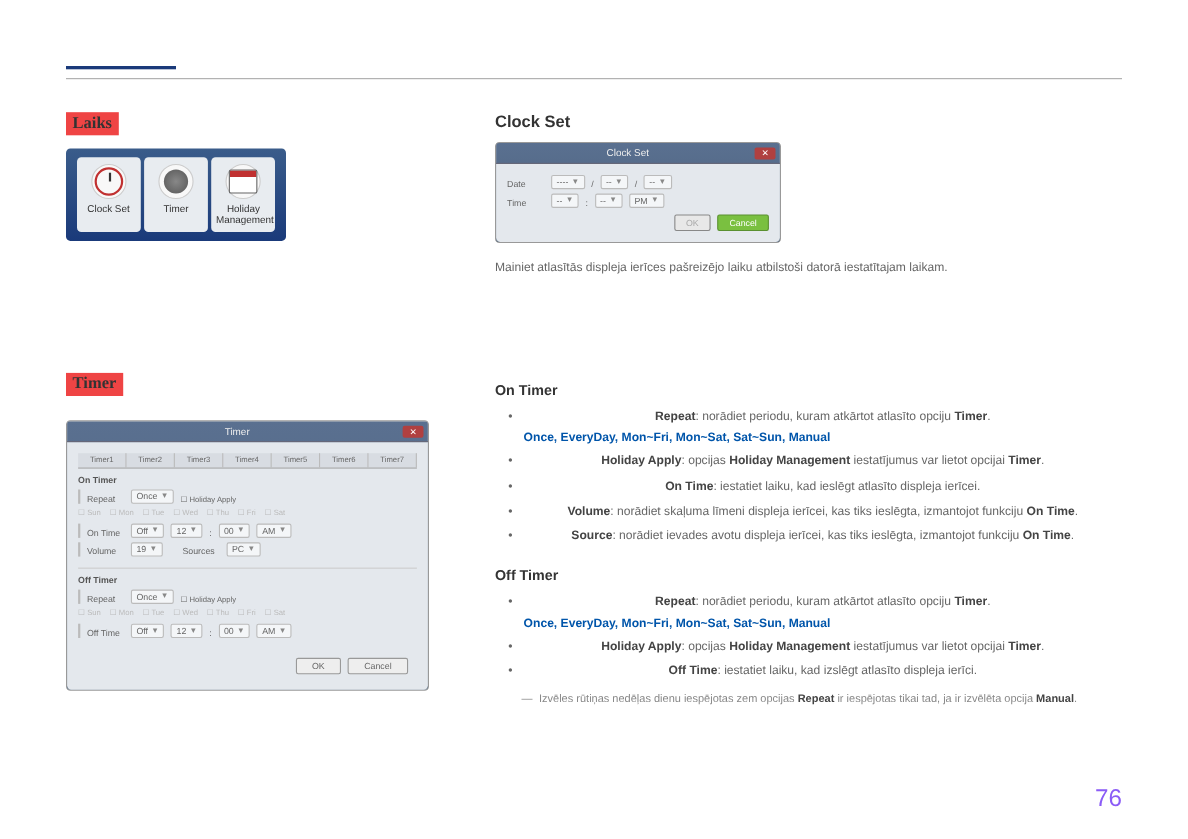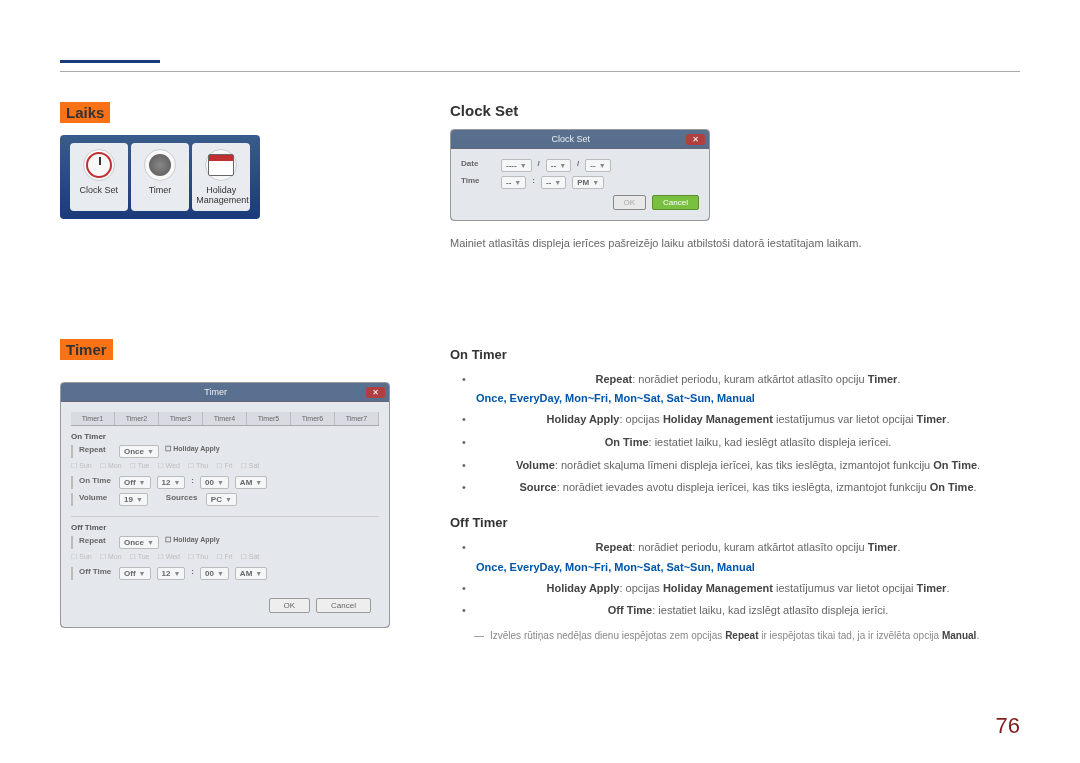--- a/index.html
+++ b/index.html
@@ -3,35 +3,35 @@
 <meta charset="utf-8">
 <style>
 * { box-sizing: border-box; margin: 0; padding: 0; }
 body { font-family: Arial, sans-serif; background: white; width: 1080px; height: 763px; position: relative; }
 .page { padding: 60px 60px 30px 60px; }
 .header-line { width: 100px; height: 3px; background: #1a3a7a; margin-bottom: 8px; }
 .header-rule { border-top: 1px solid #aaa; margin-bottom: 30px; }
 .columns { display: flex; gap: 60px; }
 .left-col { width: 330px; }
 .right-col { flex: 1; }
-h3.highlight { background: #f97316; display: inline-block; padding: 2px 6px; font-weight: bold; font-size: 15px; color: #333; margin-bottom: 12px; }
+h3.highlight { background: #ef4444; display: inline-block; padding: 2px 6px; font-weight: bold; font-size: 15px; color: #333; margin-bottom: 12px; font-family: Liberation Serif, serif; }
 h4.section { font-weight: bold; font-size: 15px; color: #333; margin-bottom: 10px; }
 h5.subsection { font-weight: bold; font-size: 13px; color: #333; margin-bottom: 8px; margin-top: 18px; }
 .icon-tray { background: linear-gradient(#3a5c8a, #1a3a7a); border-radius: 4px; padding: 8px; display: flex; justify-content: space-around; width: 200px; margin-bottom: 30px; }
 .tray-item { background: #e8ecf0; border-radius: 4px; padding: 6px 4px; width: 58px; text-align: center; font-size: 9px; color: #333; }
 .tray-icon { width: 32px; height: 32px; margin: 0 auto 4px; border-radius: 50%; background: #f8f8f8; border: 1px solid #ccc; position: relative; display: flex; align-items: center; justify-content: center; }
 .clock-face { width: 26px; height: 26px; border: 2px solid #c03030; border-radius: 50%; position: relative; }
 .clock-face::after { content: ''; position: absolute; width: 2px; height: 8px; background: #333; top: 3px; left: 11px; }
 .timer-icon-inner { width: 22px; height: 22px; border-radius: 50%; background: radial-gradient(#888, #555); }
 .cal-icon { width: 26px; height: 22px; background: linear-gradient(#c03030 30%, #fff 30%); border: 1px solid #666; border-radius: 2px; }
 .dialog { background: linear-gradient(#5a7090, #48607a); border-radius: 4px; border: 1px solid #999; font-size: 9px; color: #ddd; }
 .dialog-title { text-align: center; padding: 4px; font-size: 9px; color: #eee; border-bottom: 1px solid #667; }
 .dialog-close { float: right; background: #b04040; color: white; padding: 1px 6px; border-radius: 2px; font-size: 8px; }
 .dialog-body { background: #e4e8ed; padding: 10px; color: #666; border-radius: 0 0 4px 4px; }
-.dialog-row { display: flex; align-items: flex-start; gap: 6px; margin-bottom: 4px; font-size: 8px; font-weight: bold; }
+.dialog-row { display: flex; align-items: flex-end; gap: 6px; margin-bottom: 4px; font-size: 8px; }
 .dialog-row label { width: 34px; }
 .sel { background: #f4f6f8; border: 1px solid #bbb; padding: 1px 4px; font-size: 8px; border-radius: 2px; display: inline-flex; align-items: center; min-width: 24px; justify-content: space-between; }
 .sel .arrow { font-size: 7px; color: #888; margin-left: 3px; }
 .btn-row { display: flex; justify-content: flex-end; gap: 6px; margin-top: 6px; }
 .btn { padding: 2px 10px; font-size: 8px; border-radius: 2px; border: 1px solid #888; }
 .btn-ok { background: #e8e8e8; color: #aaa; }
 .btn-cancel { background: #7ac040; color: white; border-color: #5a9030; }
 .timer-dialog { width: 330px; margin-top: 10px; }
 .tabs { display: flex; background: #d8dce2; border-bottom: 1px solid #aaa; }
 .tab { flex: 1; text-align: center; padding: 3px 0; font-size: 7px; color: #666; border-right: 1px solid #bbb; }
@@ -43,21 +43,21 @@
 .btn-row2 { display: flex; justify-content: flex-end; gap: 6px; padding: 8px 8px 4px; }
 .btn2 { padding: 2px 14px; font-size: 8px; border: 1px solid #999; border-radius: 2px; background: #eee; color: #666; }
 .body-text { font-size: 11px; color: #666; line-height: 1.6; margin-bottom: 6px; }
 ul.bullets { list-style: none; padding-left: 12px; text-align: center; }
 ul.bullets li { font-size: 11px; color: #666; line-height: 1.7; position: relative; padding-left: 14px; margin-bottom: 4px; }
 ul.bullets li::before { content: '•'; position: absolute; left: 0; top: 0; }
 .bold { font-weight: bold; color: #444; }
 .opts { font-weight: bold; color: #0055aa; font-size: 11px; padding-left: 26px; margin-bottom: 6px; }
 .note { font-size: 10px; color: #888; line-height: 1.6; padding-left: 40px; position: relative; margin-top: 8px; }
 .note::before { content: '—'; position: absolute; left: 24px; color: #888; }
-.page-num { position: absolute; bottom: 24px; right: 60px; font-size: 22px; color: #7f1d1d; }
+.page-num { position: absolute; bottom: 24px; right: 60px; font-size: 22px; color: #8b5cf6; }
 .timer-section { margin-top: 120px; }
 </style>
 </head>
 <body>
 <div class="page">
 <div class="header-line"></div>
 <div class="header-rule"></div>
 <div class="columns">
 <div class="left-col">
   <h3 class="highlight">Laiks</h3>

